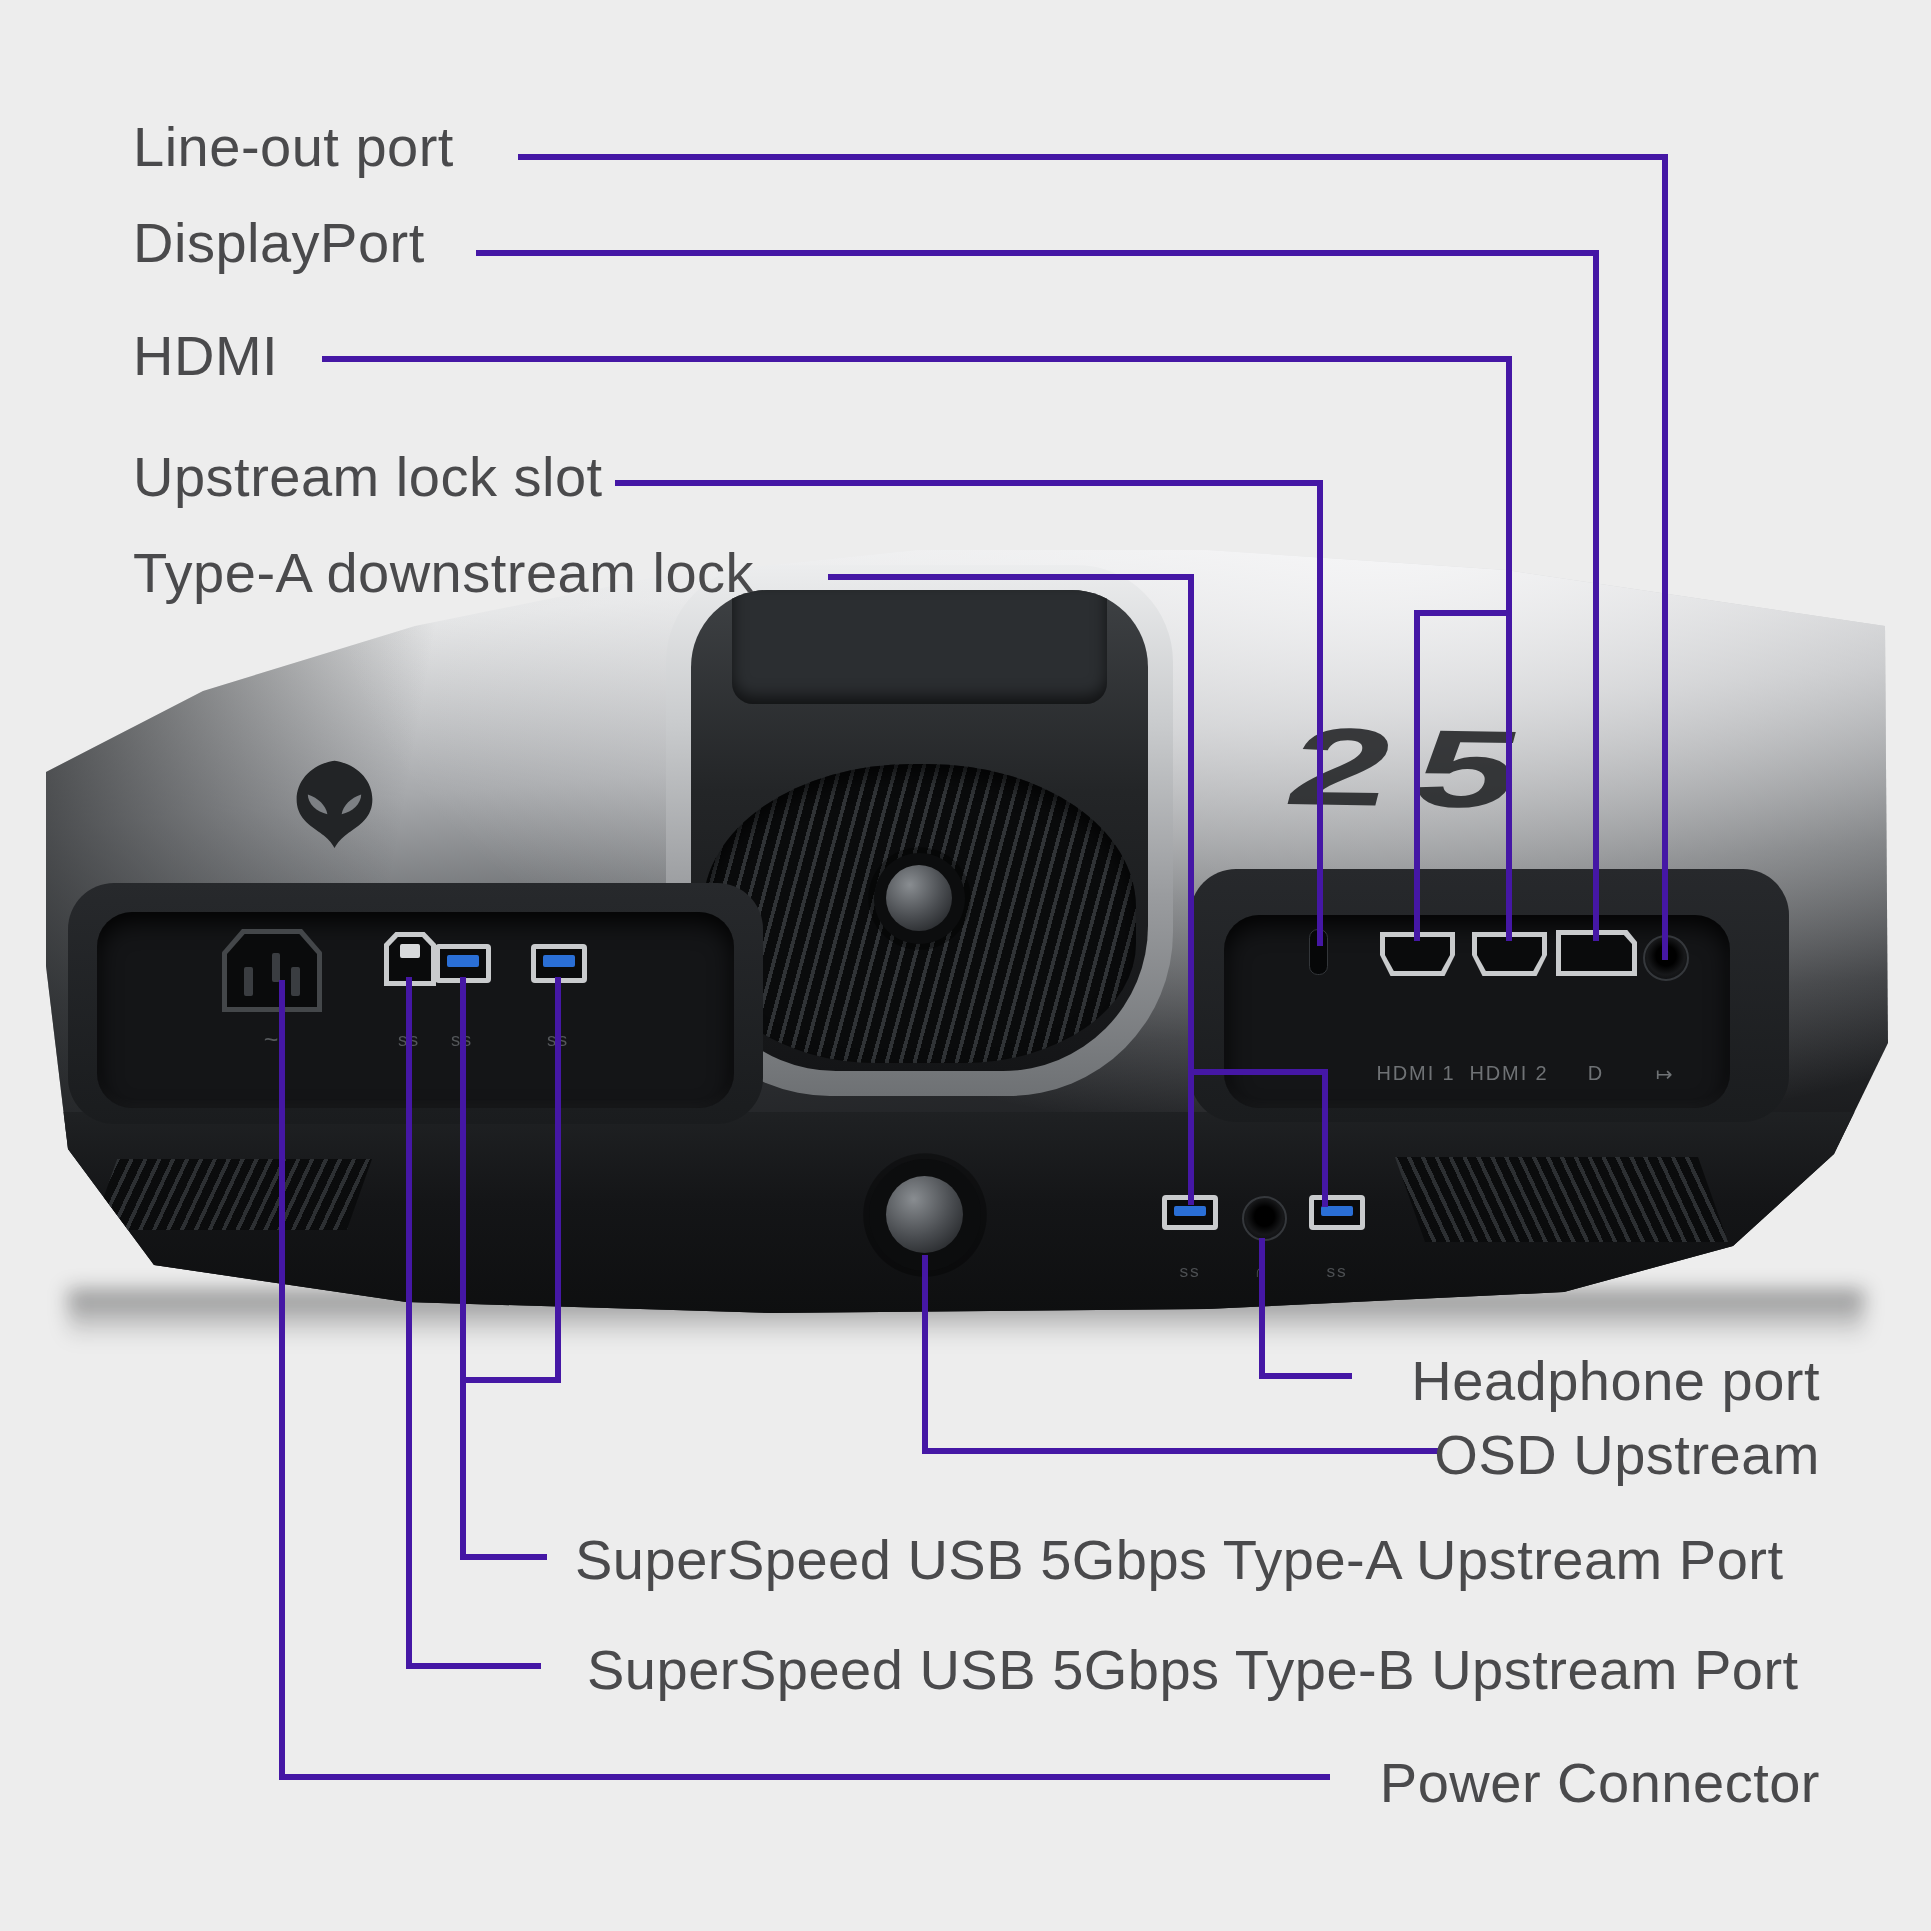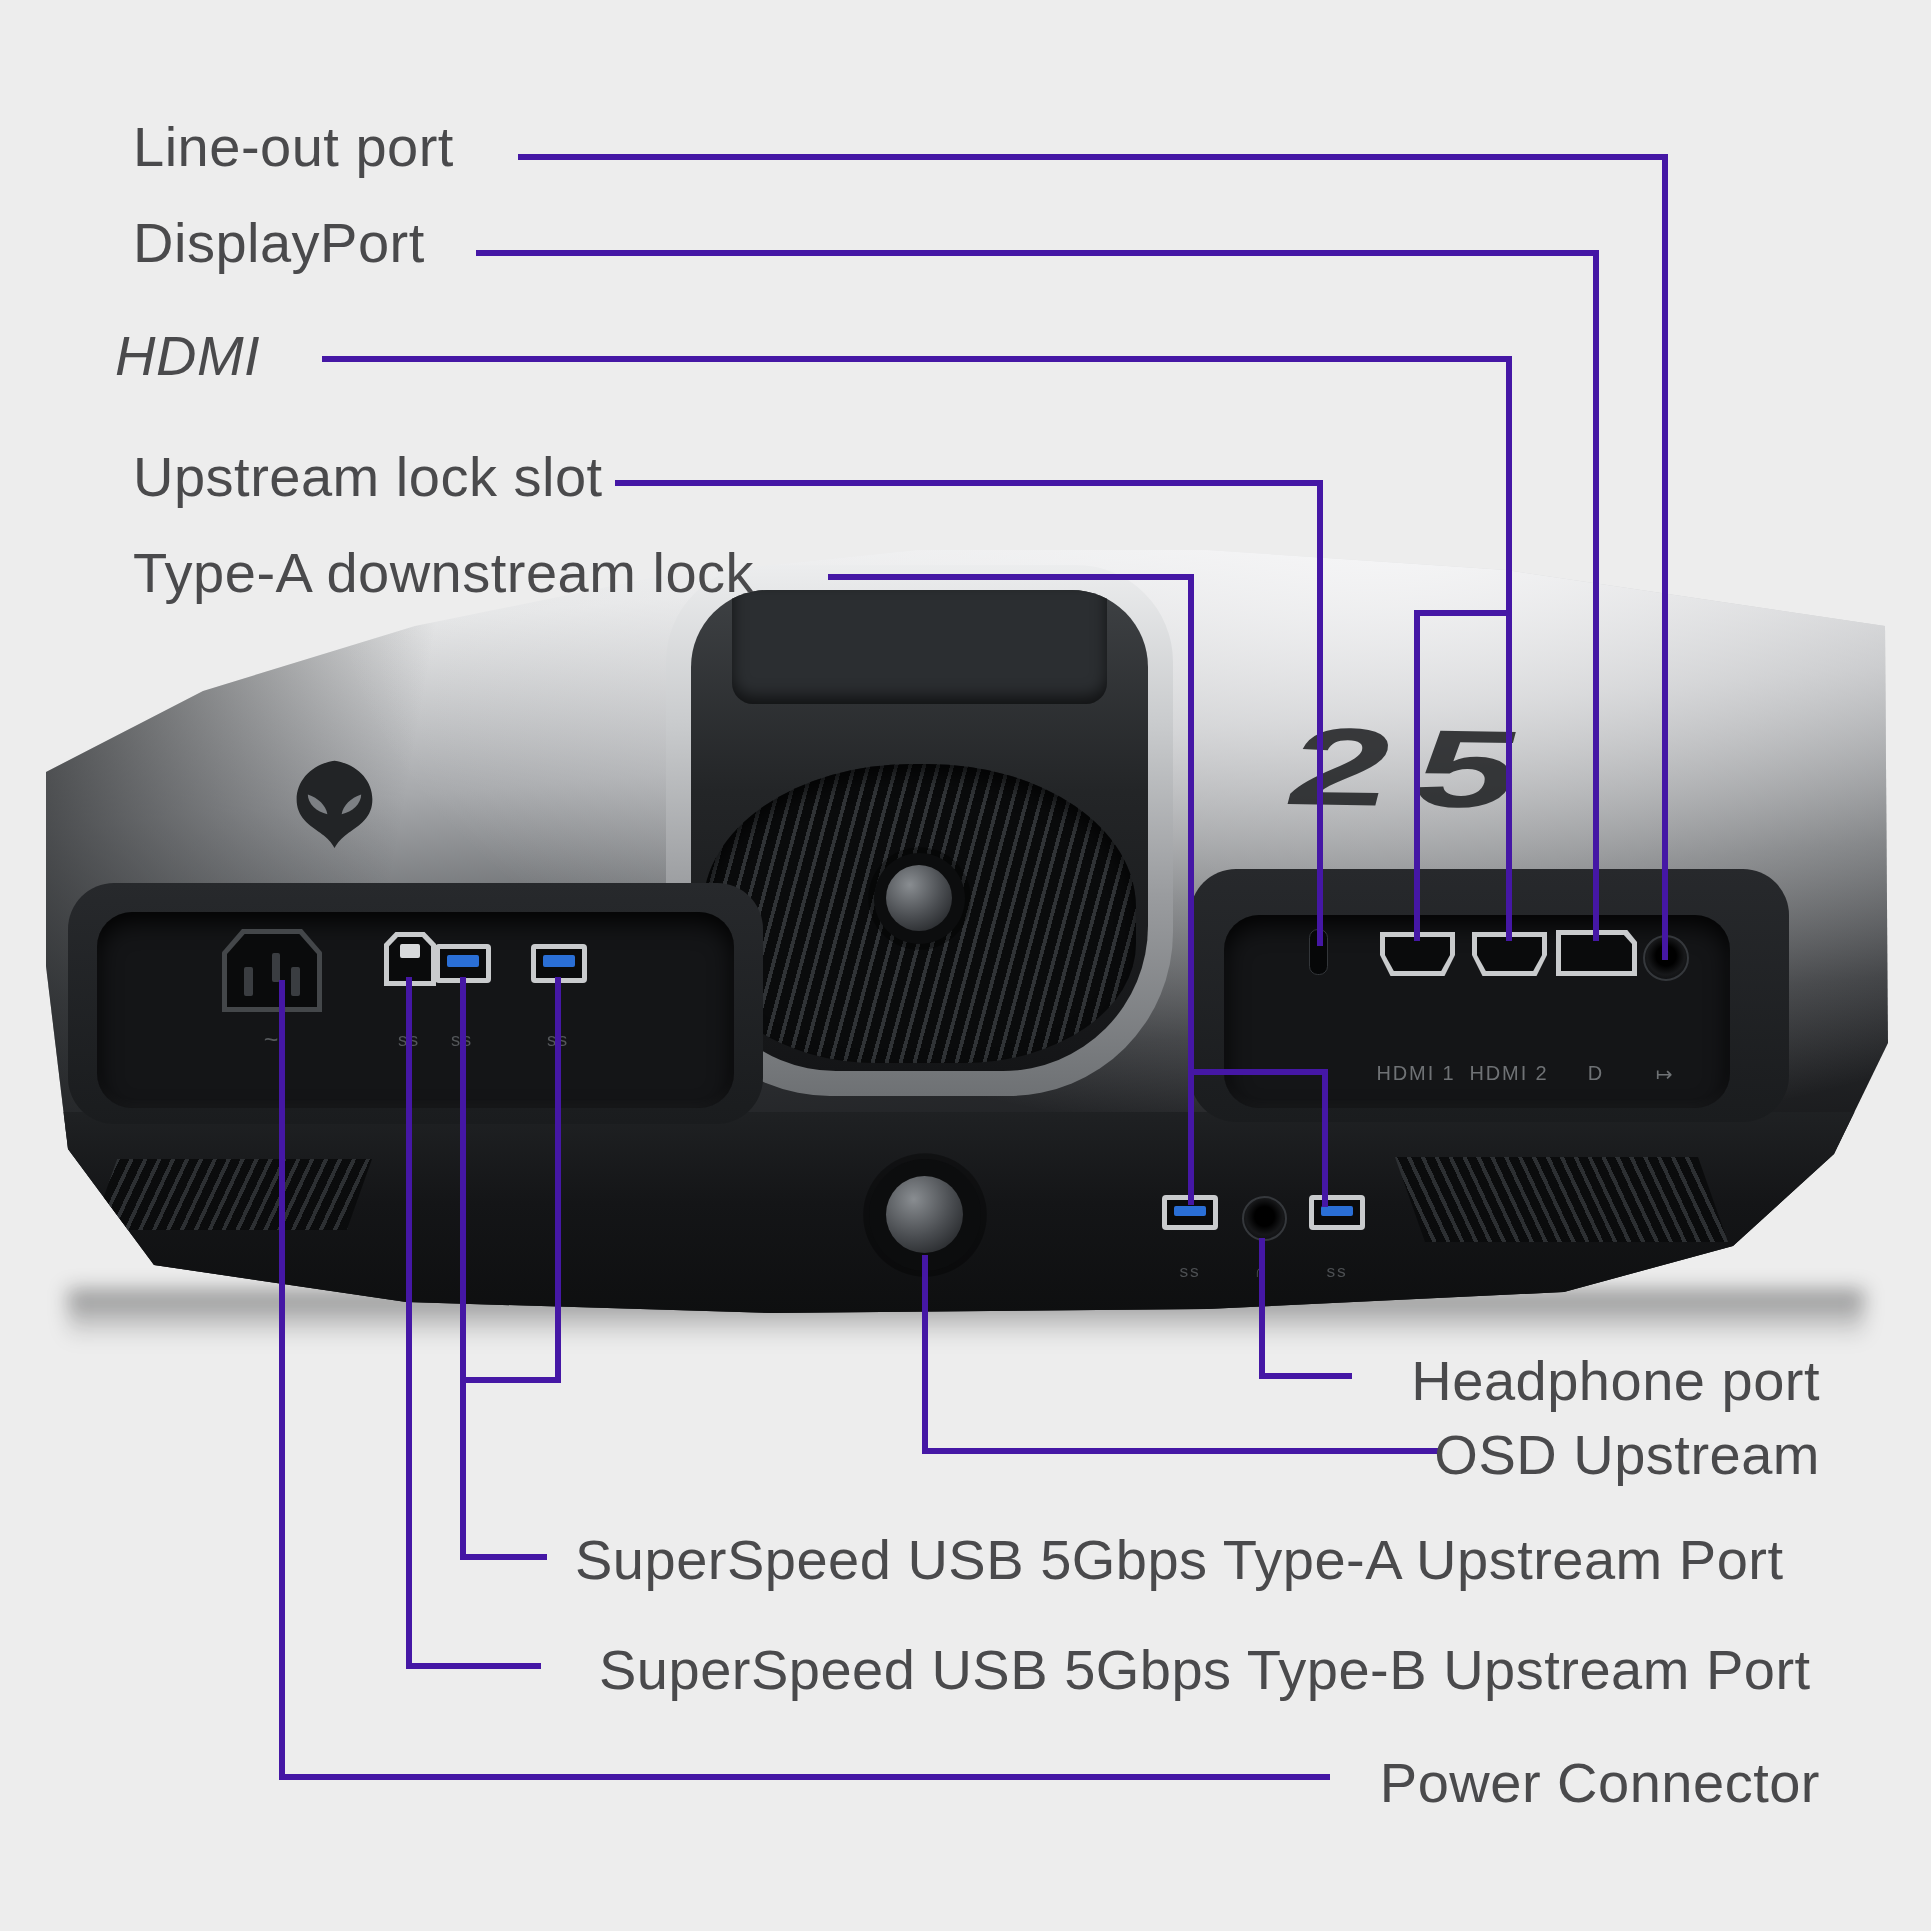--- a/index.html
+++ b/index.html
@@ -208,25 +208,25 @@
   <div class="cl h" style="left:460px;top:1377px;width:101px;"></div>
 
   <div class="cl v" style="left:1259px;top:1238px;height:141px;"></div>
   <div class="cl h" style="left:1259px;top:1373px;width:93px;"></div>
 
   <div class="cl v" style="left:922px;top:1255px;height:199px;"></div>
   <div class="cl h" style="left:922px;top:1448px;width:517px;"></div>
 
   <div class="lbl" style="left:133px;top:114px;">Line-out port</div>
   <div class="lbl" style="left:133px;top:210px;">DisplayPort</div>
-  <div class="lbl" style="left:115px;top:323px;font-style:italic;">HDMI</div>
+  <div class="lbl" style="left:133px;top:323px;">HDMI</div>
   <div class="lbl" style="left:133px;top:444px;">Upstream lock slot</div>
   <div class="lbl two" style="left:133px;top:538px;">
     <div>Type-A downstream lock</div>
   </div>
   <div class="lbl r" style="right:111px;top:1348px;">Headphone port</div>
   <div class="lbl r" style="right:111px;top:1422px;">OSD Upstream</div>
   <div class="lbl" style="left:575px;top:1527px;">SuperSpeed USB 5Gbps Type-A Upstream Port</div>
-  <div class="lbl" style="left:587px;top:1637px;margin-left:12px;">SuperSpeed USB 5Gbps Type-B Upstream Port</div>
+  <div class="lbl" style="left:587px;top:1637px;">SuperSpeed USB 5Gbps Type-B Upstream Port</div>
   <div class="lbl r" style="right:111px;top:1750px;">Power Connector</div>
 
 </div>
 
 
 </body></html>

